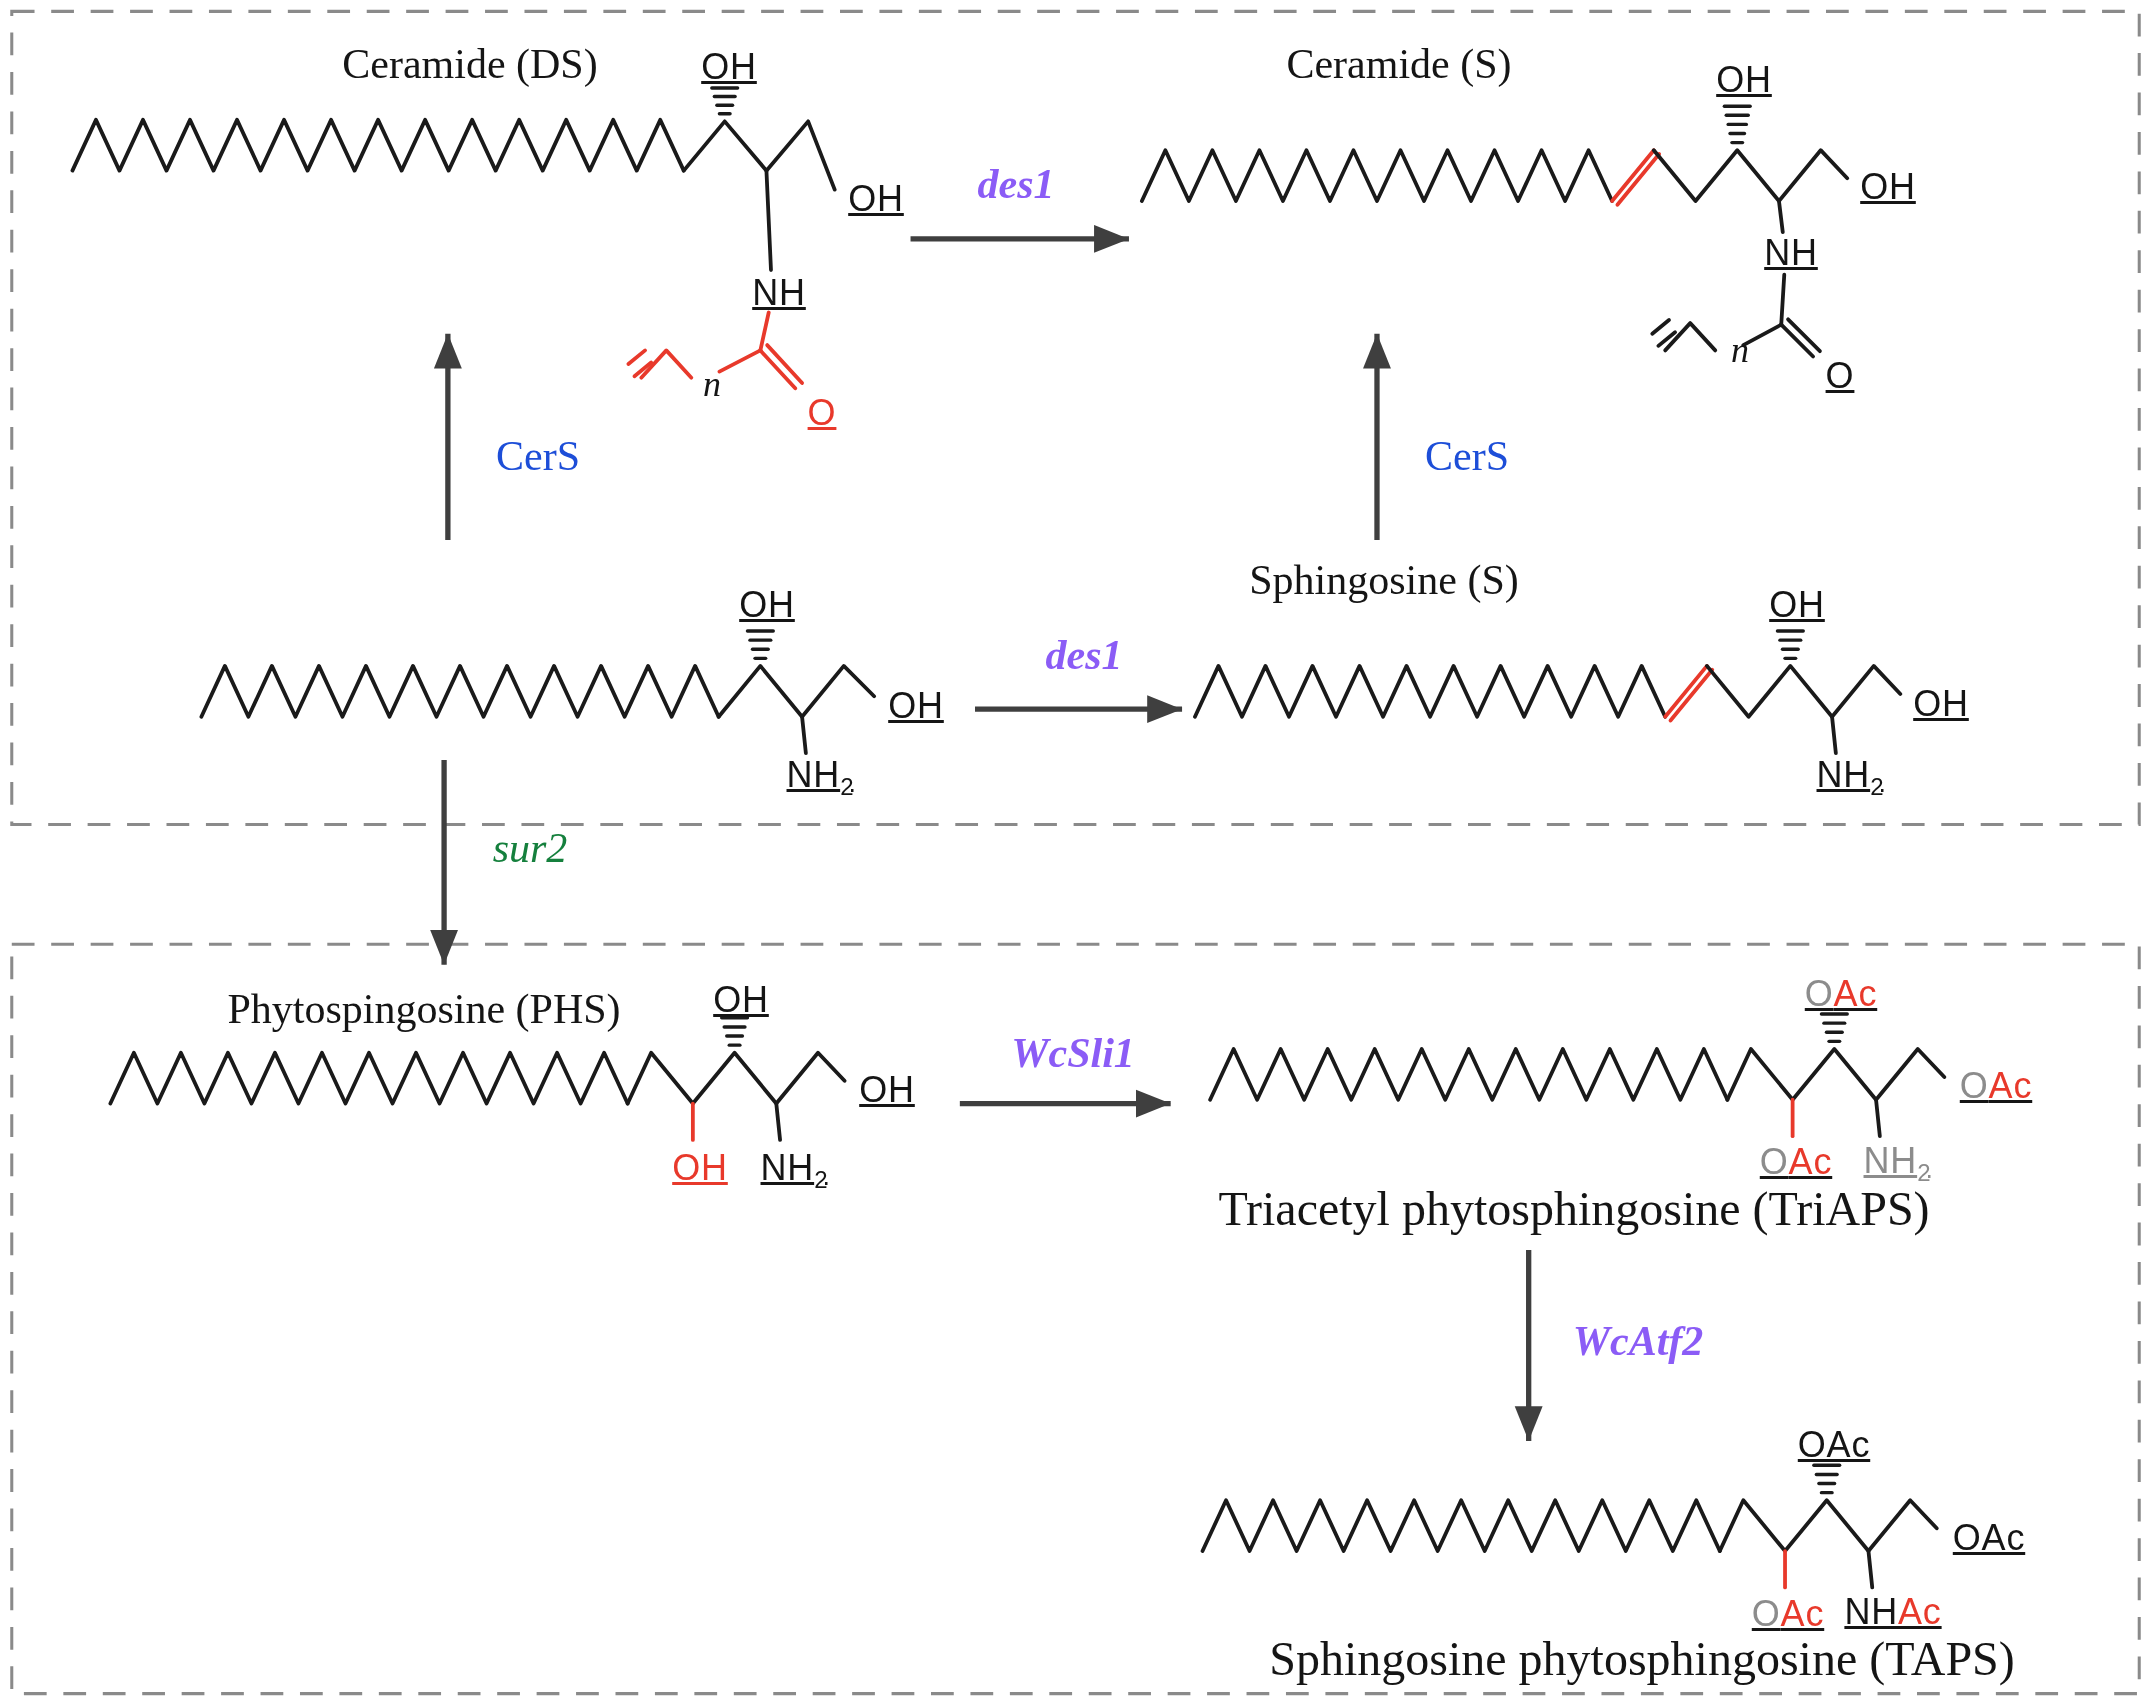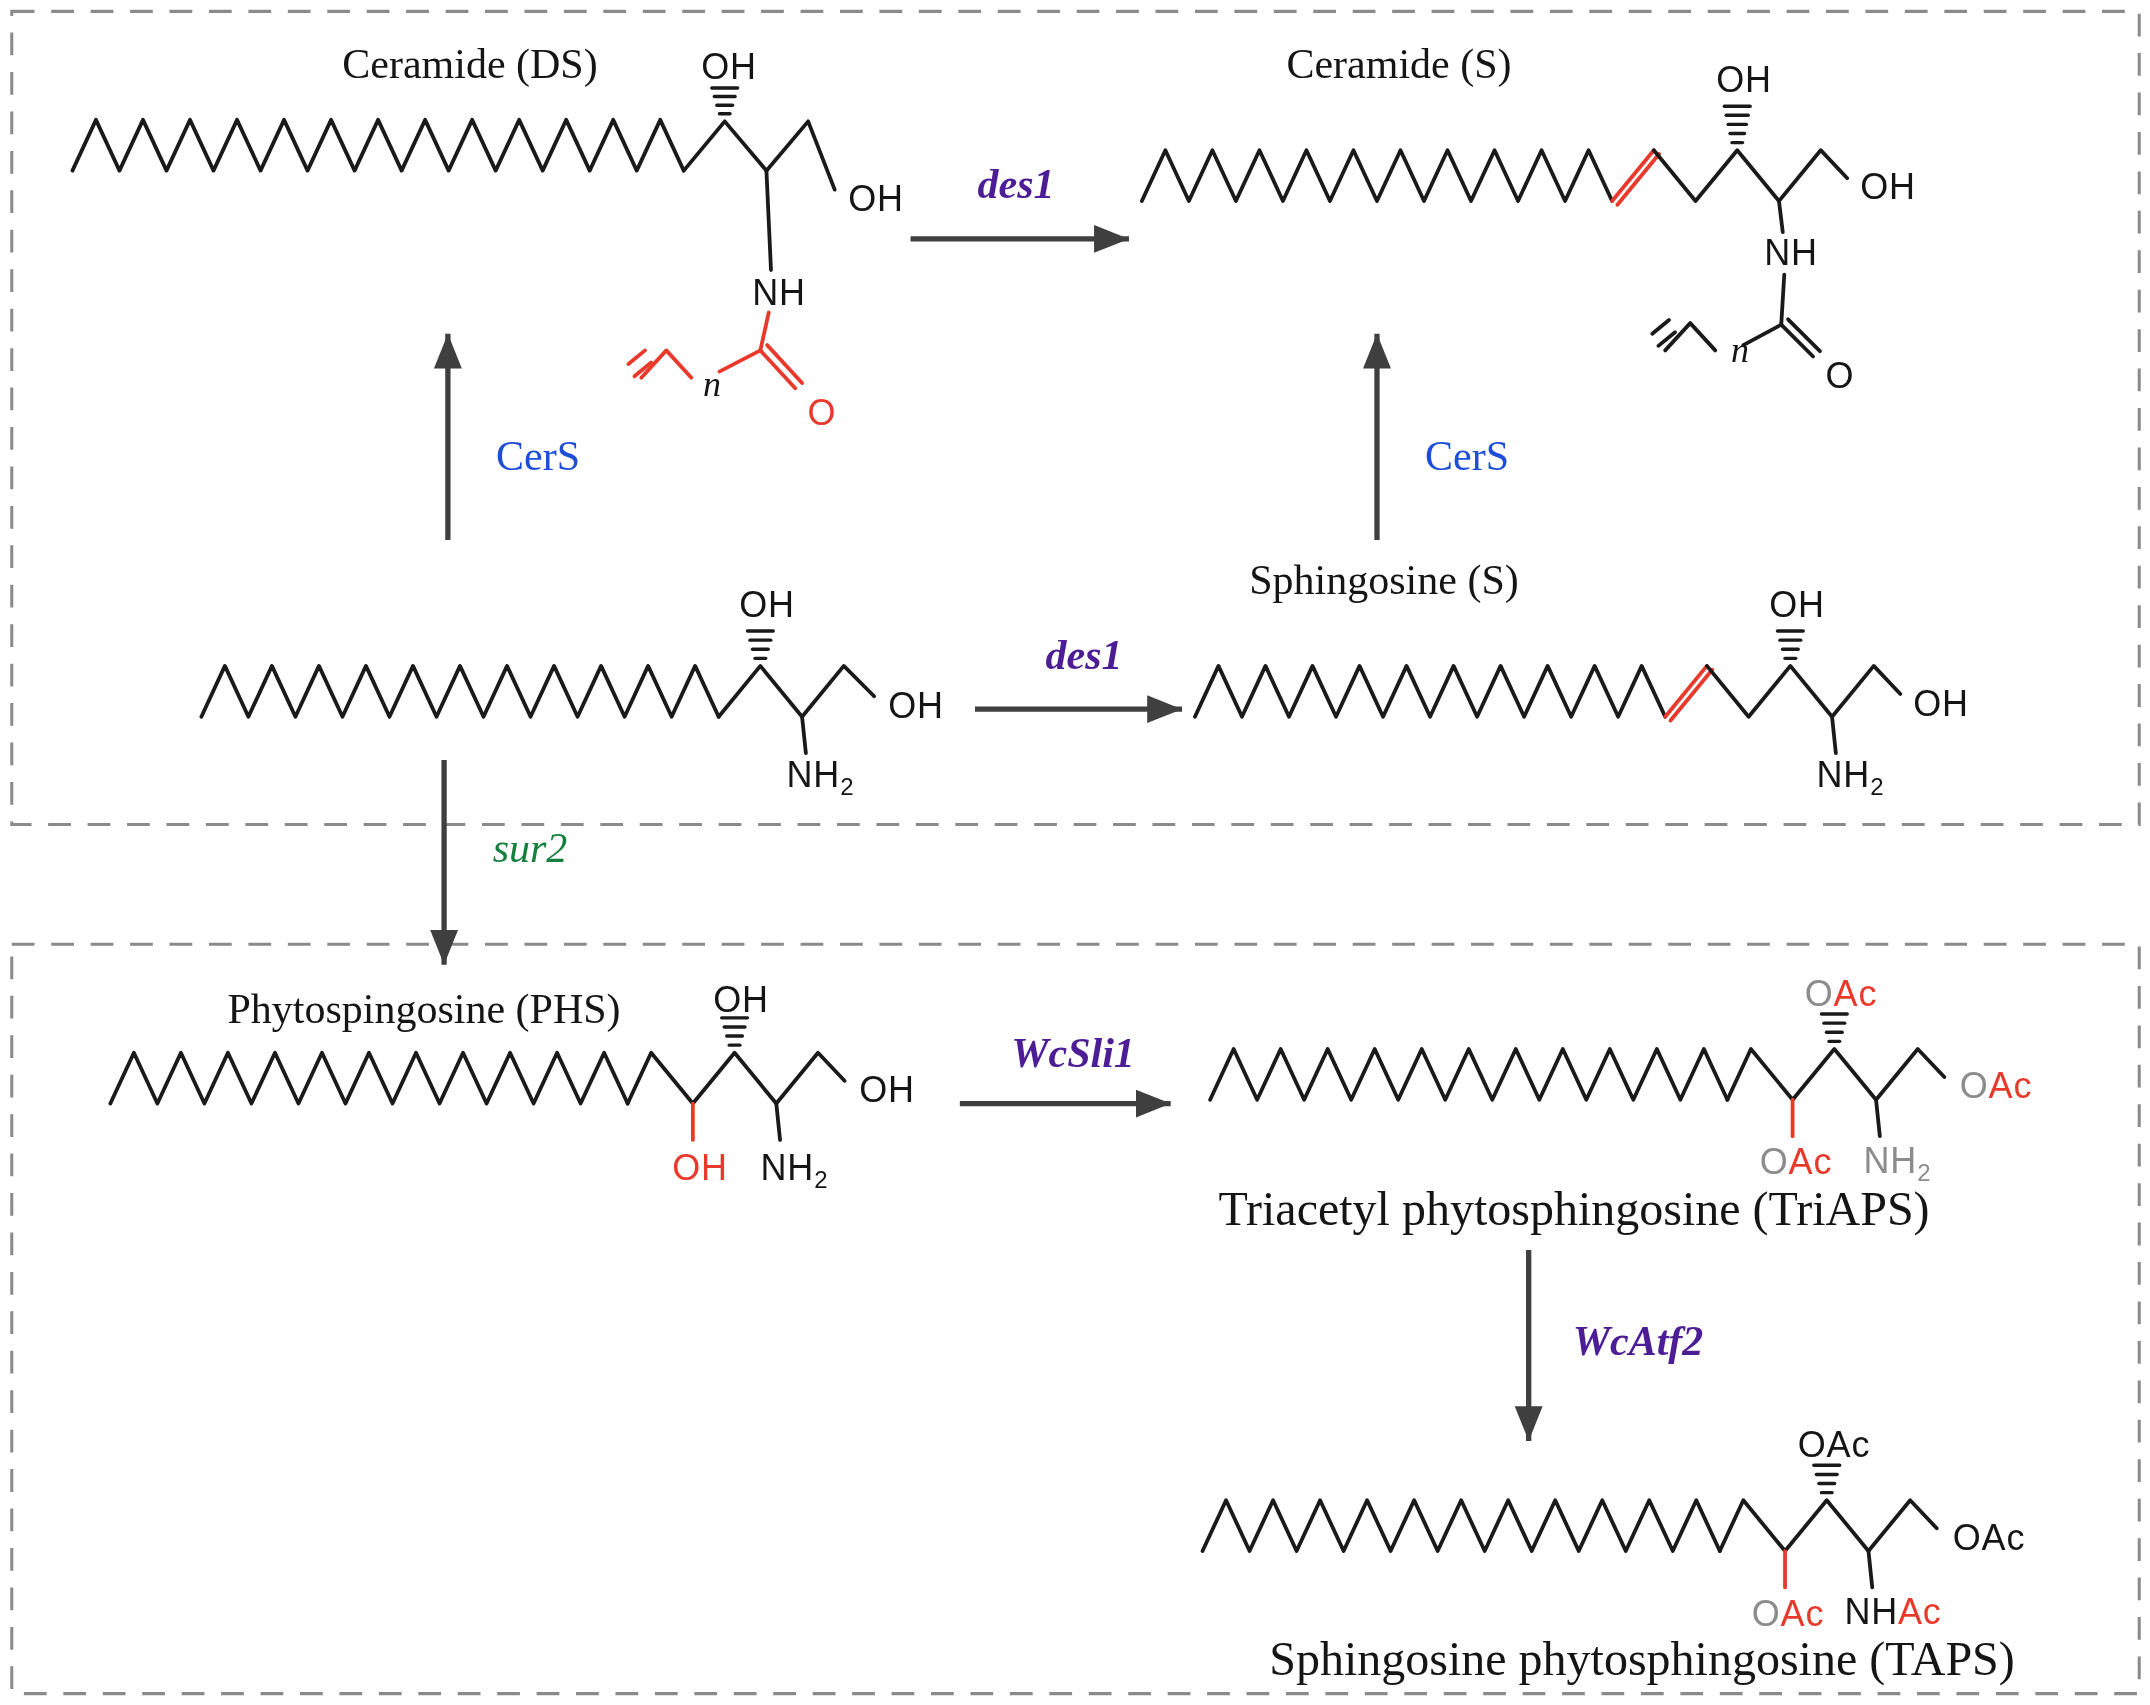--- a/index.html
+++ b/index.html
@@ -7,25 +7,25 @@
   svg.art{position:absolute;left:0;top:0;z-index:1;}
   .dashbox{fill:none;stroke:#8a8a8a;stroke-width:4;stroke-dasharray:30 22;}
   .bond{fill:none;stroke:#1a1a1a;stroke-width:5;stroke-linejoin:round;stroke-linecap:round;}
   .bond.redline{stroke:#e8392b;}
   .hash line{stroke:#1a1a1a;stroke-width:4.5;stroke-linecap:round;}
   .arrowline{stroke:#3f3f3f;stroke-width:7;stroke-linecap:butt;}
   .labels{position:absolute;left:7px;top:0;width:100%;height:100%;z-index:2;}
   .lbl{position:absolute;transform:translate(-50%,-50%);white-space:nowrap;}
   .title{font:400 42px "Liberation Serif",serif;color:#151515;}
   .title.small{font-size:48px;}
-  .chem{font:400 36px "Liberation Sans",sans-serif;color:#151515;letter-spacing:0.8px;}
+  .chem{font:400 36px "Liberation Sans",sans-serif;color:#151515;letter-spacing:0.8px;text-decoration:underline;}
   .chem .sub{font-size:24px;position:relative;top:7.6px;letter-spacing:0;}
   .red{color:#e8392b;}
   .gray{color:#8c8c8c;}
-  .enz-green{font:italic 700 42px "Liberation Serif",serif;color:#4c1d95;}
+  .enz-green{font:italic 700 42px "Liberation Serif",serif;color:#8b5cf6;}
   .enz-red{font:400 42px "Liberation Serif",serif;color:#1d4ed8;margin-top:10px;}
   .enz-black{font:italic 400 42px "Liberation Serif",serif;color:#15803d;}
   .nvar{font:italic 400 36px "Liberation Serif",serif;color:#151515;}
 </style>
 </head>
 <body>
 
 <div class="canvas">
 
   <svg class="art" width="2151" height="1705" viewBox="0 0 2835 2248">

